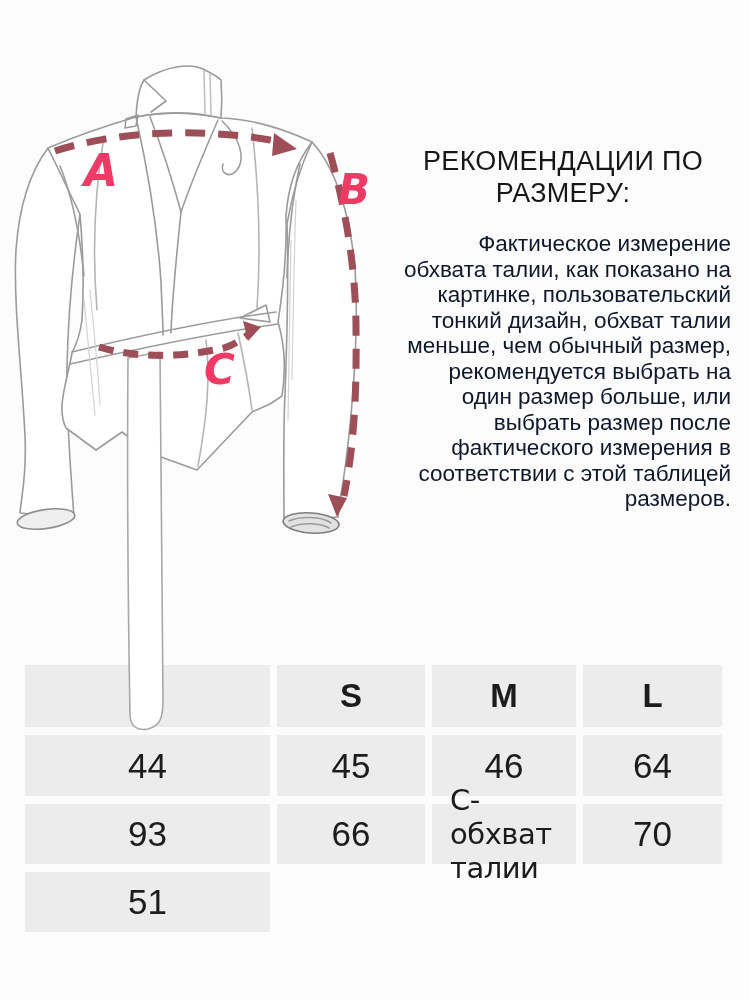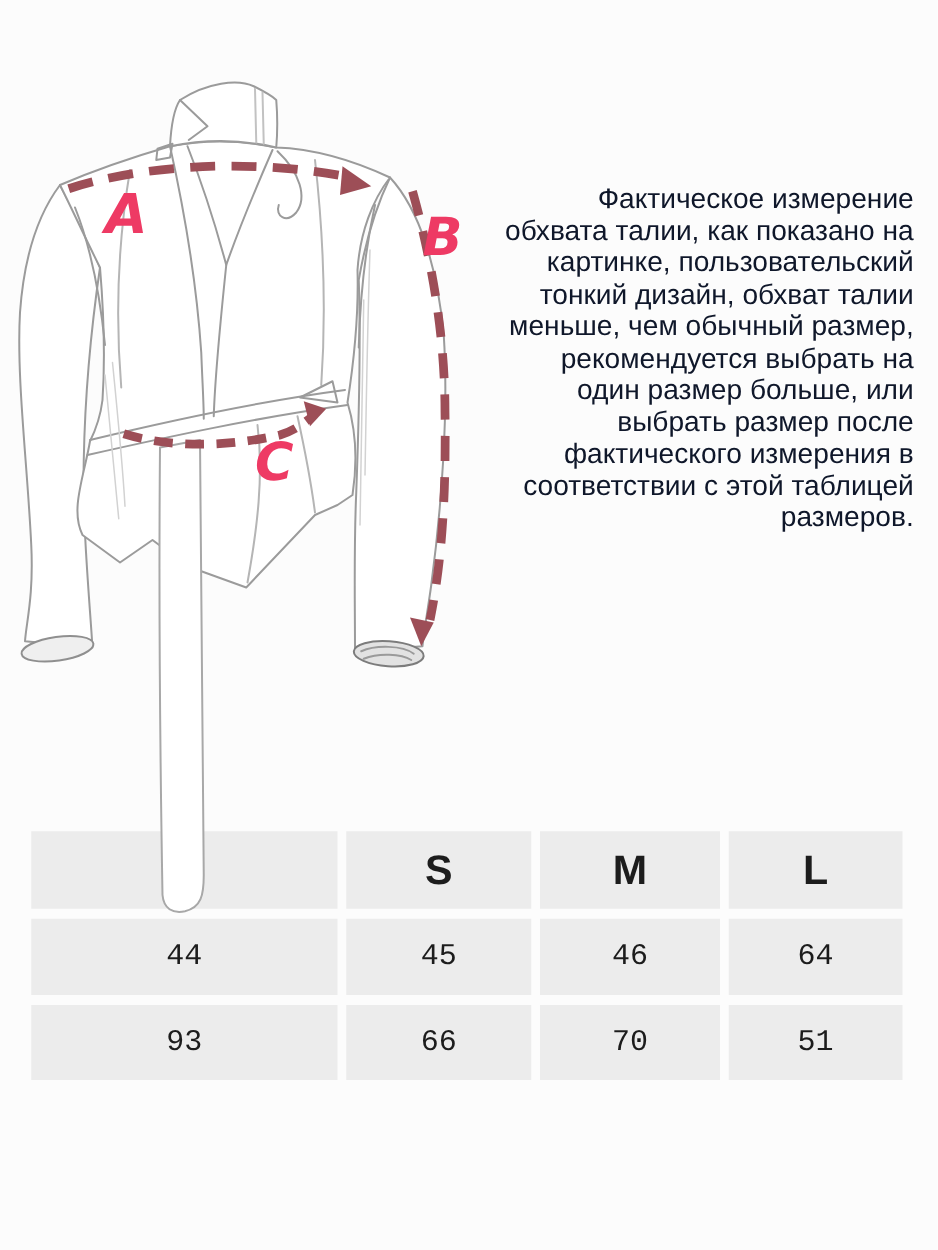--- a/index.html
+++ b/index.html
@@ -28,48 +28,50 @@
   }
   .cell{
     background:#ececec;display:flex;align-items:center;justify-content:center;
     color:#1c1c1c;
   }
   .cell.head{font-weight:700;font-size:33px;font-family:"Liberation Sans",sans-serif;}
   .cell.label{
     justify-content:flex-start;padding-left:18px;font-size:29px;
     font-family:"DejaVu Sans",sans-serif;letter-spacing:-.5px;
   }
-  .cell.num{font-size:24px;font-family:Liberation Mono, monospace;}
+  .cell.num{font-size:35px;font-family:Liberation Sans, sans-serif;}
   .abc-label{
     font-family:"DejaVu Sans",sans-serif;font-style:italic;font-weight:bold;
   }
 </style>
 </head>
 <body>
 
 <div class="page">
 
   <div class="reco">
+    <h2>РЕКОМЕНДАЦИИ ПО РАЗМЕРУ:</h2>
     <p>Фактическое измерение обхвата талии, как показано на картинке, пользовательский тонкий дизайн, обхват талии меньше, чем обычный размер, рекомендуется выбрать на один размер больше, или выбрать размер после фактического измерения в соответствии с этой таблицей размеров.</p>
   </div>
 
   <div class="size-table">
     <div class="cell corner"></div>
     <div class="cell head">S</div>
     <div class="cell head">M</div>
     <div class="cell head">L</div>
 
     <div class="cell num">44</div>
     <div class="cell num">45</div>
     <div class="cell num">46</div>
 
     <div class="cell num">64</div>
     <div class="cell num">93</div>
     <div class="cell num">66</div>
 
+    <div class="cell label">С-обхват талии</div>
     <div class="cell num">70</div>
     <div class="cell num">51</div>
   </div>
 
   <svg class="jacket-svg" width="400" height="745" viewBox="0 0 400 745" xmlns="http://www.w3.org/2000/svg">
 
     <g stroke="#9b9b9b" stroke-width="1.6" fill="none" stroke-linecap="round" stroke-linejoin="round">
 
       <path fill="#ffffff" d="M48,148 C30,172 19,208 16,250 C13,302 22,372 25,436 C27,477 21,498 20,513
            L74,518 C71,472 66,420 67,368 C68,315 73,262 80,214 C70,190 58,167 48,148 Z"></path>

